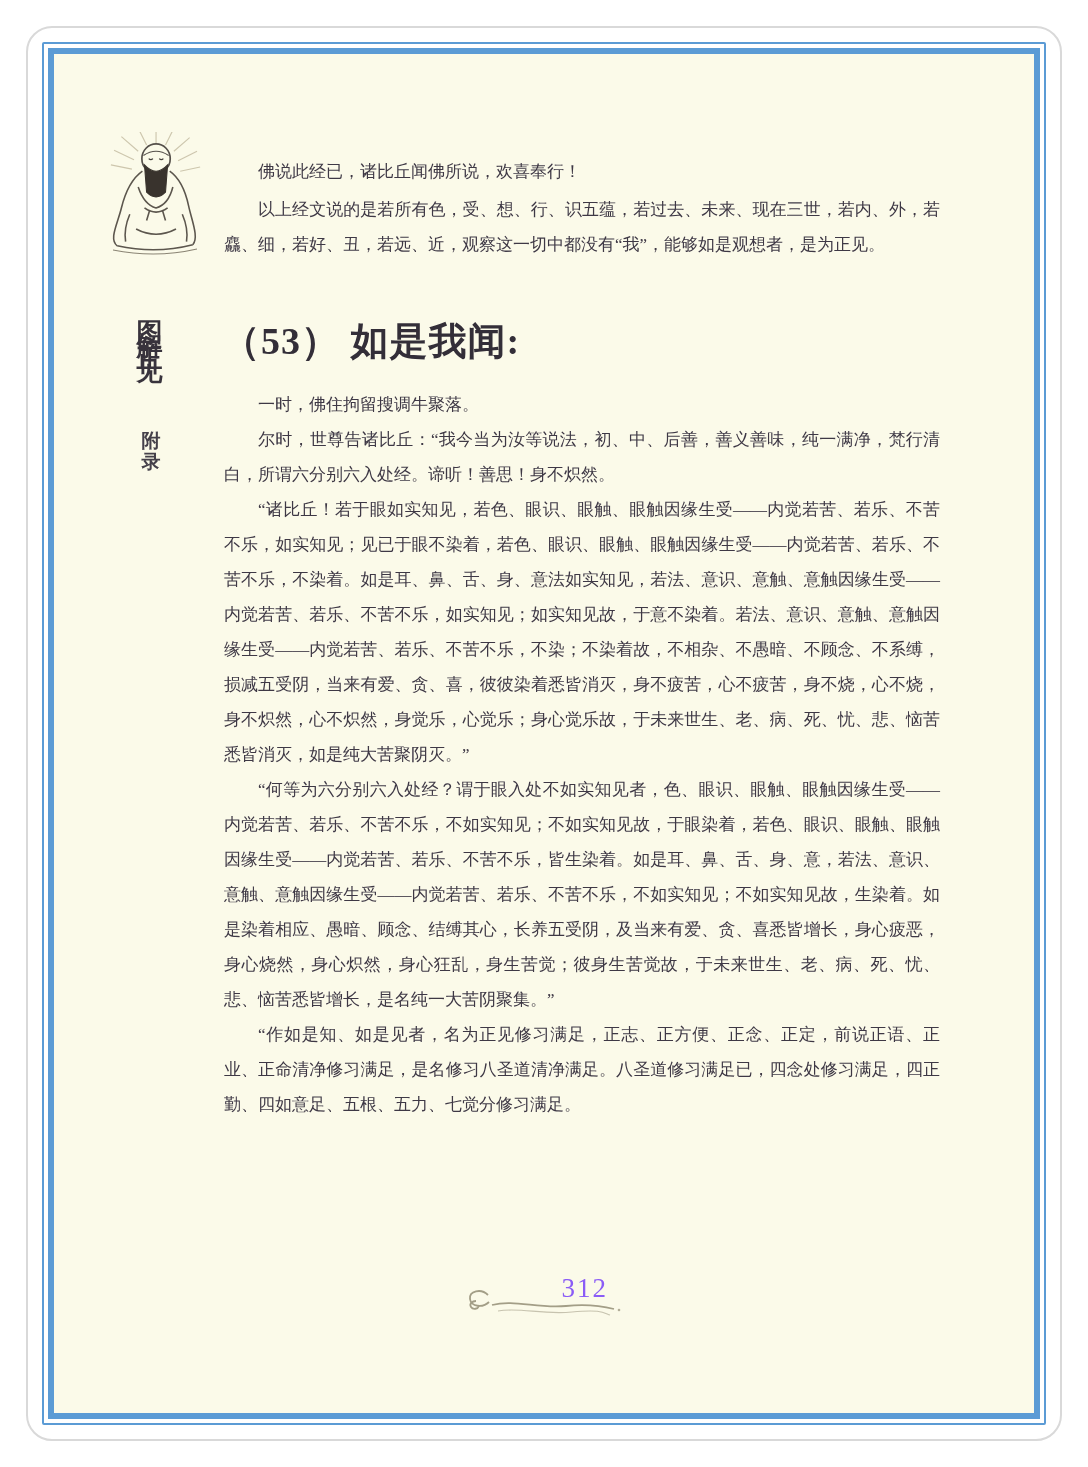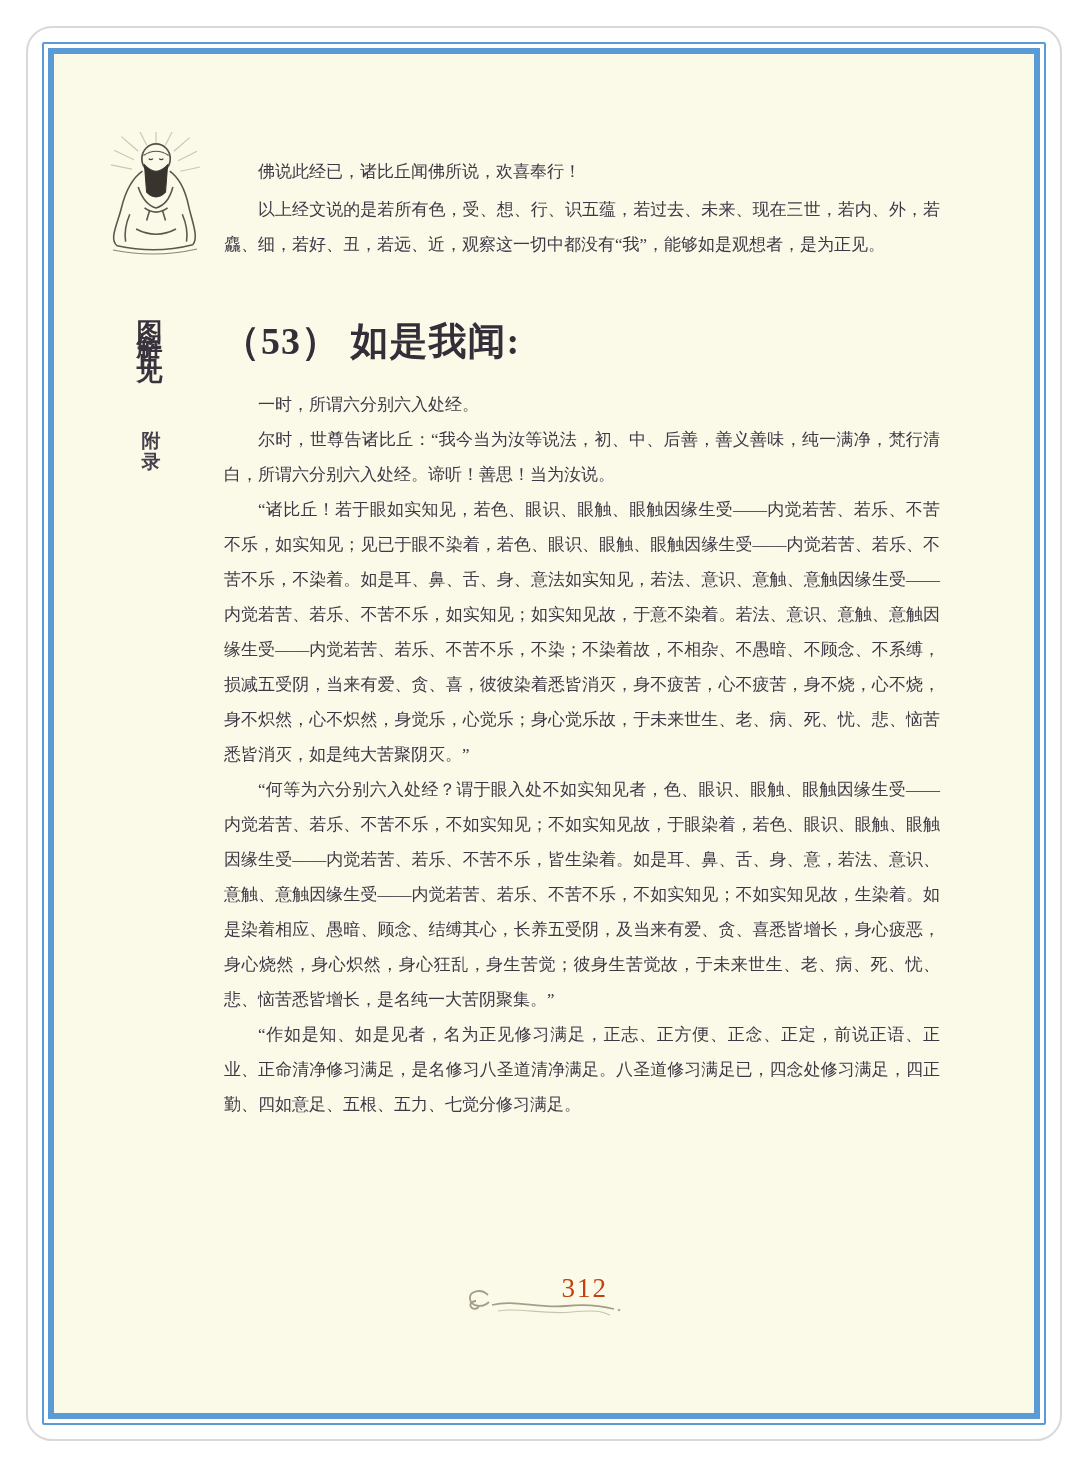--- a/index.html
+++ b/index.html
@@ -74,21 +74,21 @@
 
   
   .pagenum-wrap {
     position:absolute; left:0; right:0; bottom:92px;
     display:flex; justify-content:center;
   }
   .pagenum-inner { position:relative; width:180px; height:46px; }
   .pagenum-flourish { position:absolute; left:0; top:0; width:180px; height:46px; }
   .pagenum {
     position:absolute; right:26px; top:-2px;
-    font-size:27px; color:#c2410c; letter-spacing:2px;margin-left:32px;
+    font-size:27px; color:#8b5cf6; letter-spacing:2px;margin-left:32px;
   }
 </style>
 </head>
 <body>
 
 <div class="card">
   <div class="thin-frame">
     <div class="page">
 
       <svg class="buddha" viewBox="0 0 120 125">
@@ -124,22 +124,22 @@
         <path d="M20,112 Q61,120 100,111" fill="none" stroke="#8a8474" stroke-width="1"></path>
       </svg>
 
       <div class="spine-title">图解正见</div>
       <div class="spine-subtitle">附录</div>
 
       <div class="main">
         <p class="body-text">佛说此经已，诸比丘闻佛所说，欢喜奉行！</p>
         <p class="body-text commentary">以上经文说的是若所有色，受、想、行、识五蕴，若过去、未来、现在三世，若内、外，若麤、细，若好、丑，若远、近，观察这一切中都没有“我”，能够如是观想者，是为正见。</p>
         <h2 class="section-heading">（53） 如是我闻:</h2>
-        <p class="body-text">一时，所谓六分别六入处经。</p>
-        <p class="body-text">尔时，世尊告诸比丘：“我今当为汝等说法，初、中、后善，善义善味，纯一满净，梵行清白，所谓六分别六入处经。谛听！善思！当为汝说。</p>
+        <p class="body-text">一时，佛住拘留搜调牛聚落。</p>
+        <p class="body-text">尔时，世尊告诸比丘：“我今当为汝等说法，初、中、后善，善义善味，纯一满净，梵行清白，所谓六分别六入处经。谛听！善思！身不炽然。</p>
         <p class="body-text">“诸比丘！若于眼如实知见，若色、眼识、眼触、眼触因缘生受——内觉若苦、若乐、不苦不乐，如实知见；见已于眼不染着，若色、眼识、眼触、眼触因缘生受——内觉若苦、若乐、不苦不乐，不染着。如是耳、鼻、舌、身、意法如实知见，若法、意识、意触、意触因缘生受——内觉若苦、若乐、不苦不乐，如实知见；如实知见故，于意不染着。若法、意识、意触、意触因缘生受——内觉若苦、若乐、不苦不乐，不染；不染着故，不相杂、不愚暗、不顾念、不系缚，损减五受阴，当来有爱、贪、喜，彼彼染着悉皆消灭，身不疲苦，心不疲苦，身不烧，心不烧，身不炽然，心不炽然，身觉乐，心觉乐；身心觉乐故，于未来世生、老、病、死、忧、悲、恼苦悉皆消灭，如是纯大苦聚阴灭。”</p>
         <p class="body-text">“何等为六分别六入处经？谓于眼入处不如实知见者，色、眼识、眼触、眼触因缘生受——内觉若苦、若乐、不苦不乐，不如实知见；不如实知见故，于眼染着，若色、眼识、眼触、眼触因缘生受——内觉若苦、若乐、不苦不乐，皆生染着。如是耳、鼻、舌、身、意，若法、意识、意触、意触因缘生受——内觉若苦、若乐、不苦不乐，不如实知见；不如实知见故，生染着。如是染着相应、愚暗、顾念、结缚其心，长养五受阴，及当来有爱、贪、喜悉皆增长，身心疲恶，身心烧然，身心炽然，身心狂乱，身生苦觉；彼身生苦觉故，于未来世生、老、病、死、忧、悲、恼苦悉皆增长，是名纯一大苦阴聚集。”</p>
         <p class="body-text">“作如是知、如是见者，名为正见修习满足，正志、正方便、正念、正定，前说正语、正业、正命清净修习满足，是名修习八圣道清净满足。八圣道修习满足已，四念处修习满足，四正勤、四如意足、五根、五力、七觉分修习满足。</p>
       </div>
 
       <div class="pagenum-wrap">
         <div class="pagenum-inner">
           <svg class="pagenum-flourish" viewBox="0 0 180 46">
             <g fill="none" stroke="#948e76" stroke-width="1.8" opacity="0.85">
               <path d="M34,20 c-7,-7 -19,-4 -18,4 c1,8 13,9 19,3"></path>

